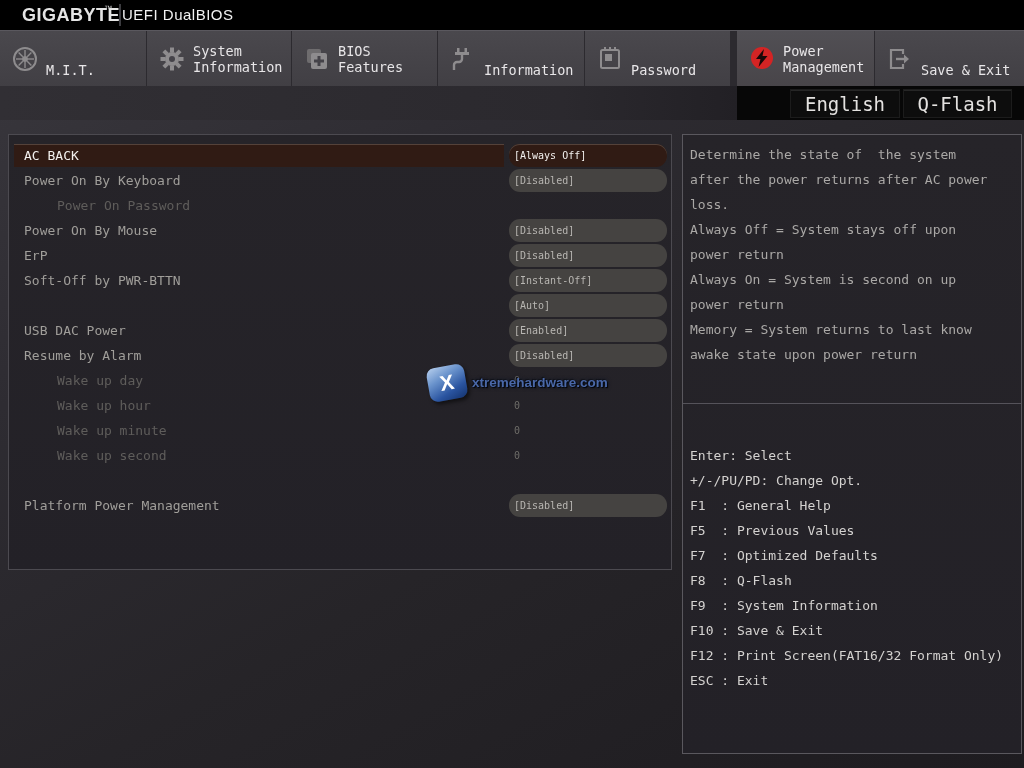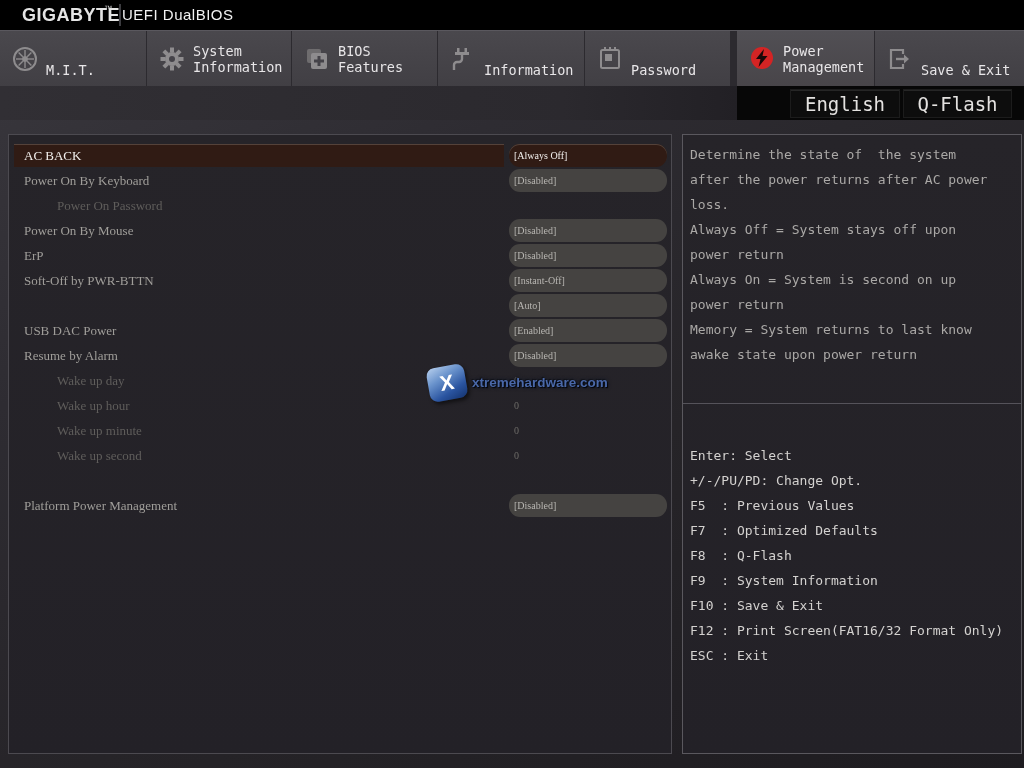--- a/index.html
+++ b/index.html
@@ -29,22 +29,22 @@
   .substrip{position:absolute;left:0;top:86px;width:1024px;height:34px;
             background:linear-gradient(90deg,#312f34 0%,#2b292e 55%,#222025 72%);}
   .substrip-black{position:absolute;left:737px;top:86px;width:287px;height:34px;background:#070707;}
   .lang-btn{position:absolute;top:89px;height:29px;background:#0d0d0d;border:1px solid #1c1c1c;
             box-shadow:inset 0 1px 0 #262626;color:#e4e2e0;font-family:"DejaVu Sans Mono",monospace;
             font-size:19px;text-align:center;line-height:27px;box-sizing:border-box;cursor:pointer;}
   #btn-english{left:790px;width:110px;}
   #btn-qflash{left:903px;width:109px;}
   
   .panel{position:absolute;background:linear-gradient(#262429,#232127);box-sizing:border-box;}
-  .left-panel{left:8px;top:134px;width:664px;height:620px;border:1px solid #4c4a50;
-              padding-top:8px;font-family:Liberation Serif, serif;}
+  .left-panel{left:8px;top:134px;width:664px;height:436px;border:1px solid #4c4a50;
+              padding-top:8px;}
   .right-panel{left:682px;top:134px;width:340px;height:620px;border:1px solid #5a585e;}
   
   .row{position:relative;height:25px;}
   .row-spacer{height:25px;}
   .label-area{position:absolute;left:5px;top:1px;width:490px;height:23px;line-height:23px;
               font-size:13px;color:#a09e9a;white-space:pre;padding-left:10px;box-sizing:border-box;}
   .label-area.indent{padding-left:43px;}
   .row.dimmed .label-area{color:#5f5d5b;}
   .value-area{position:absolute;left:500px;top:1px;width:158px;height:23px;line-height:23px;
               font-size:10px;color:#b8b6b2;white-space:pre;padding-left:5px;box-sizing:border-box;border-radius:11px;}
@@ -253,20 +253,21 @@
       <div class="help-line">power return</div>
       <div class="help-line">Always On = System is second on up</div>
       <div class="help-line">power return</div>
       <div class="help-line">Memory = System returns to last know</div>
       <div class="help-line">awake state upon power return</div>
     </div>
     <div class="rdivider"></div>
     <div class="keys-block">
       <div class="key-line">Enter: Select</div>
       <div class="key-line">+/-/PU/PD: Change Opt.</div>
+      <div class="key-line">F1  : General Help</div>
       <div class="key-line">F5  : Previous Values</div>
       <div class="key-line">F7  : Optimized Defaults</div>
       <div class="key-line">F8  : Q-Flash</div>
       <div class="key-line">F9  : System Information</div>
       <div class="key-line">F10 : Save &amp; Exit</div>
       <div class="key-line">F12 : Print Screen(FAT16/32 Format Only)</div>
       <div class="key-line">ESC : Exit</div>
     </div>
   </div>
 

